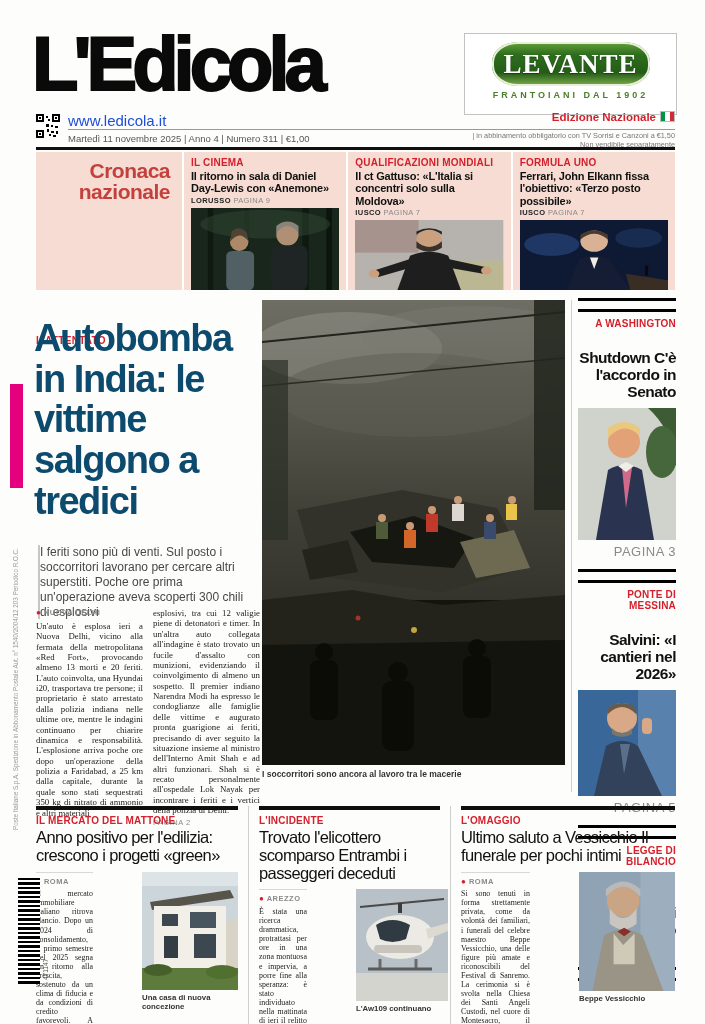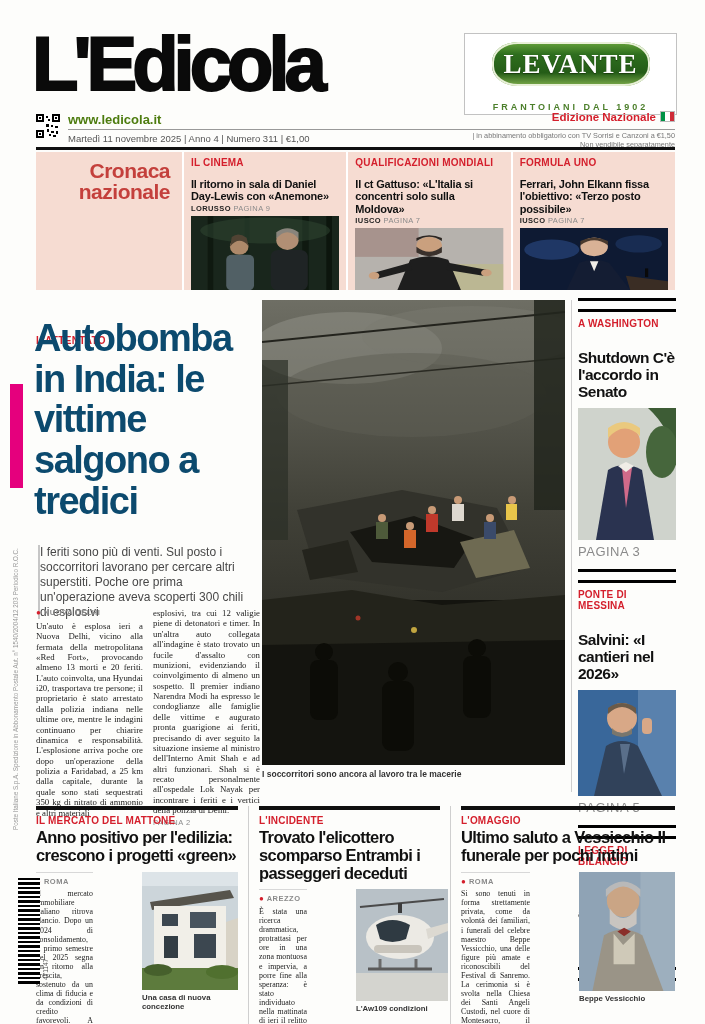--- a/index.html
+++ b/index.html
@@ -4,46 +4,46 @@
 <style>
   html,body{margin:0;padding:0;background:#e9e7e4;}
   .page{position:relative;width:705px;height:1024px;margin:0 auto;background:#fdfdfb;
         font-family:"Liberation Sans",sans-serif;color:#111;overflow:hidden;
         box-shadow:0 0 6px rgba(0,0,0,.25);}
   
   .logo{position:absolute;left:32px;top:26px;font-size:76px;font-weight:bold;
         letter-spacing:-5px;color:#0a0a0a;-webkit-text-stroke:2px #0a0a0a;line-height:1;}
   .ad-box{position:absolute;left:464px;top:33px;width:211px;height:80px;background:#fff;
           border:1px solid #c2c2c2;text-align:center;}
-  .ad-lozenge{margin:8px auto 16px;width:158px;height:44px;border-radius:26px/20px;
+  .ad-lozenge{margin:8px auto 4px;width:158px;height:44px;border-radius:26px/20px;
           background:linear-gradient(180deg,#67a33b 0%,#2e6e1e 28%,#245c17 70%,#7fae4d 100%);
           display:flex;align-items:center;justify-content:center;
           box-shadow:inset 0 0 0 2px #e9f0d8;}
   .ad-brand{font-family:"Liberation Serif",serif;font-weight:bold;font-size:27px;color:#fff;
           letter-spacing:1px;text-shadow:0 1px 1px #1c3d10;}
   .ad-tagline{font-size:9px;font-weight:bold;color:#4c7f2b;letter-spacing:3px;}
   .qr{position:absolute;left:36px;top:114px;width:24px;height:24px;}
-  .site{position:absolute;left:68px;top:112px;font-size:13px;font-weight:bold;
-        color:#4d7c0f;text-decoration:none;}
+  .site{position:absolute;left:68px;top:112px;font-size:15px;font-weight:normal;
+        color:#1d4ed8;text-decoration:none;}
   .site-rule{position:absolute;left:68px;top:129px;width:607px;border-top:1px solid #999;}
   .dateline{position:absolute;left:68px;top:133px;font-size:9.5px;color:#555;}
   .edition{position:absolute;right:30px;top:111px;font-size:11.5px;font-weight:bold;color:#d41f2c;}
   .flag{display:inline-block;width:13px;height:9px;vertical-align:-1px;margin-left:4px;
         background:linear-gradient(90deg,#009246 0 33%,#fff 33% 66%,#ce2b37 66%);
         border:1px solid #bbb;}
   .legal{position:absolute;right:30px;top:131px;text-align:right;font-size:7.3px;color:#777;line-height:1.25;}
   .top-rule{position:absolute;left:36px;top:147px;width:639px;height:3px;background:#101010;}
   
   .strip{position:absolute;left:36px;top:152px;width:639px;height:138px;background:#f6dcd2;display:flex;}
   .strip-label{width:146px;padding:8px 12px 0 0;box-sizing:border-box;text-align:right;
         font-size:21px;line-height:1.0;font-weight:bold;color:#c4403c;letter-spacing:-0.5px;}
   .strip-item{flex:1;border-left:2px solid #fff;padding:5px 7px 0;box-sizing:border-box;
         display:flex;flex-direction:column;}
   .kicker{font-size:10px;font-weight:bold;color:#d41f2c;letter-spacing:.2px;}
-  .strip-hl{font-size:11px;line-height:1.12;font-weight:bold;letter-spacing:-0.2px;margin-top:10px;}
+  .strip-hl{font-size:11px;line-height:1.12;font-weight:bold;letter-spacing:-0.2px;margin-top:2px;}
   .byline{font-size:7.5px;color:#8a8a8a;letter-spacing:.4px;margin-top:1px;}
   .byline b{color:#222;}
   .strip-photo{flex:1;margin-top:3px;min-height:0;}
   .strip-photo svg{width:100%;height:100%;display:block;}
   
   .lead-kicker{position:absolute;left:36px;top:303px;font-size:10px;font-weight:bold;color:#d41f2c;letter-spacing:.3px;margin-top:32px;}
   .lead-hl{position:absolute;left:34px;top:318px;width:226px;font-size:38px;line-height:1.07;
         font-weight:bold;letter-spacing:-1.5px;color:#0c4a6e;}
   .standfirst{position:absolute;left:38px;top:545px;width:208px;border-left:2px solid #c6c6c6;
         font-size:12px;line-height:1.24;color:#474747;}
@@ -54,33 +54,33 @@
         color:#8a8a8a;letter-spacing:.5px;margin-bottom:3px;}
   .pin{color:#d41f2c;font-size:8px;}
   .pageref{font-family:"Liberation Sans",sans-serif;font-size:7.5px;color:#8a8a8a;letter-spacing:.5px;margin-top:3px;}
   .main-photo{position:absolute;left:262px;top:300px;width:303px;height:465px;}
   .main-photo svg{width:100%;height:100%;display:block;}
   .main-cap{position:absolute;left:262px;top:769px;width:303px;font-size:8.5px;font-weight:bold;color:#333;}
   .v-rule-main{position:absolute;left:571px;top:300px;height:492px;border-left:1px solid #cfcfcf;}
   
   .sidebar{position:absolute;left:578px;top:298px;width:98px;}
   .sep{height:8px;border-top:3px solid #000;border-bottom:3px solid #000;margin-bottom:6px;}
-  .sb-item{margin-bottom:10px;}
+  .sb-item{margin-bottom:10px;text-align:right;}
   .sb-hl{font-size:15.5px;line-height:1.1;font-weight:bold;letter-spacing:-0.5px;margin-top:20px;}
   .sb-photo{margin-top:8px;}
   .sb-photo svg{width:100%;display:block;}
   .sb-page{font-size:13px;color:#8a8a8a;letter-spacing:.5px;margin-top:4px;}
   
   .bottom{position:absolute;left:36px;top:806px;width:639px;display:flex;}
   .b-col{box-sizing:border-box;}
   .b-col1{width:212px;padding-right:10px;}
   .b-col2{width:202px;padding:0 10px;border-left:1px solid #cfcfcf;}
   .b-col3{width:225px;padding-left:10px;border-left:1px solid #cfcfcf;}
   .b-bar{height:4px;background:#0f0f0f;margin-bottom:5px;}
-  .b-hl{font-size:16.5px;line-height:1.08;font-weight:bold;letter-spacing:-0.6px;margin-top:3px;}
+  .b-hl{font-size:16.5px;line-height:1.08;font-weight:normal;letter-spacing:-0.6px;margin-top:3px;}
   .b-row{display:flex;gap:8px;margin-top:7px;}
   .b-text{flex:1;border-top:1px solid #d8d8d8;padding-top:4px;
         font-family:"Liberation Serif",serif;font-size:7.9px;line-height:1.15;text-align:justify;color:#222;}
   .b-fig{width:96px;flex:none;padding-left:41px;}
   .b-col2 .b-fig{width:92px;}
   .b-fig svg{width:100%;display:block;}
   .b-cap{font-size:7.8px;font-weight:bold;color:#333;margin-top:3px;}
   .b-byline{font-family:"Liberation Sans",sans-serif;font-size:7.3px;margin-top:4px;}
   .b-byline b{color:#111;}
   .b-byline span{color:#8a8a8a;letter-spacing:.4px;}
@@ -377,21 +377,21 @@
             <line x1="4" y1="18" x2="88" y2="10" stroke="#4a4a4a" stroke-width="2"></line>
             <rect x="42" y="14" width="4" height="10" fill="#3c3c3c"></rect>
             <ellipse cx="44" cy="48" rx="34" ry="22" fill="#eceae4"></ellipse>
             <path d="M70 40 L92 34 L92 42 L72 50 Z" fill="#dcd9d1"></path>
             <path d="M20 36 q16 -10 34 0 l-4 14 q-14 6 -26 0 z" fill="#2f3a42"></path>
             <rect x="18" y="56" width="48" height="8" rx="4" fill="#c9c5bc"></rect>
             <line x1="24" y1="70" x2="24" y2="80" stroke="#6a6a6a" stroke-width="3"></line>
             <line x1="60" y1="70" x2="60" y2="80" stroke="#6a6a6a" stroke-width="3"></line>
             <line x1="12" y1="80" x2="76" y2="80" stroke="#5a5a5a" stroke-width="3"></line>
           </svg>
-          <div class="b-cap">L'Aw109 condizioni</div>
+          <div class="b-cap">L'Aw109 continuano</div>
         </div>
       </div>
     </div>
 
     <div class="b-col b-col3">
       <div class="b-bar"></div>
       <div class="kicker">L'OMAGGIO</div>
       <div class="b-hl">Ultimo saluto a Vessicchio Il funerale per pochi intimi</div>
       <div class="b-row">
         <div class="b-text">

